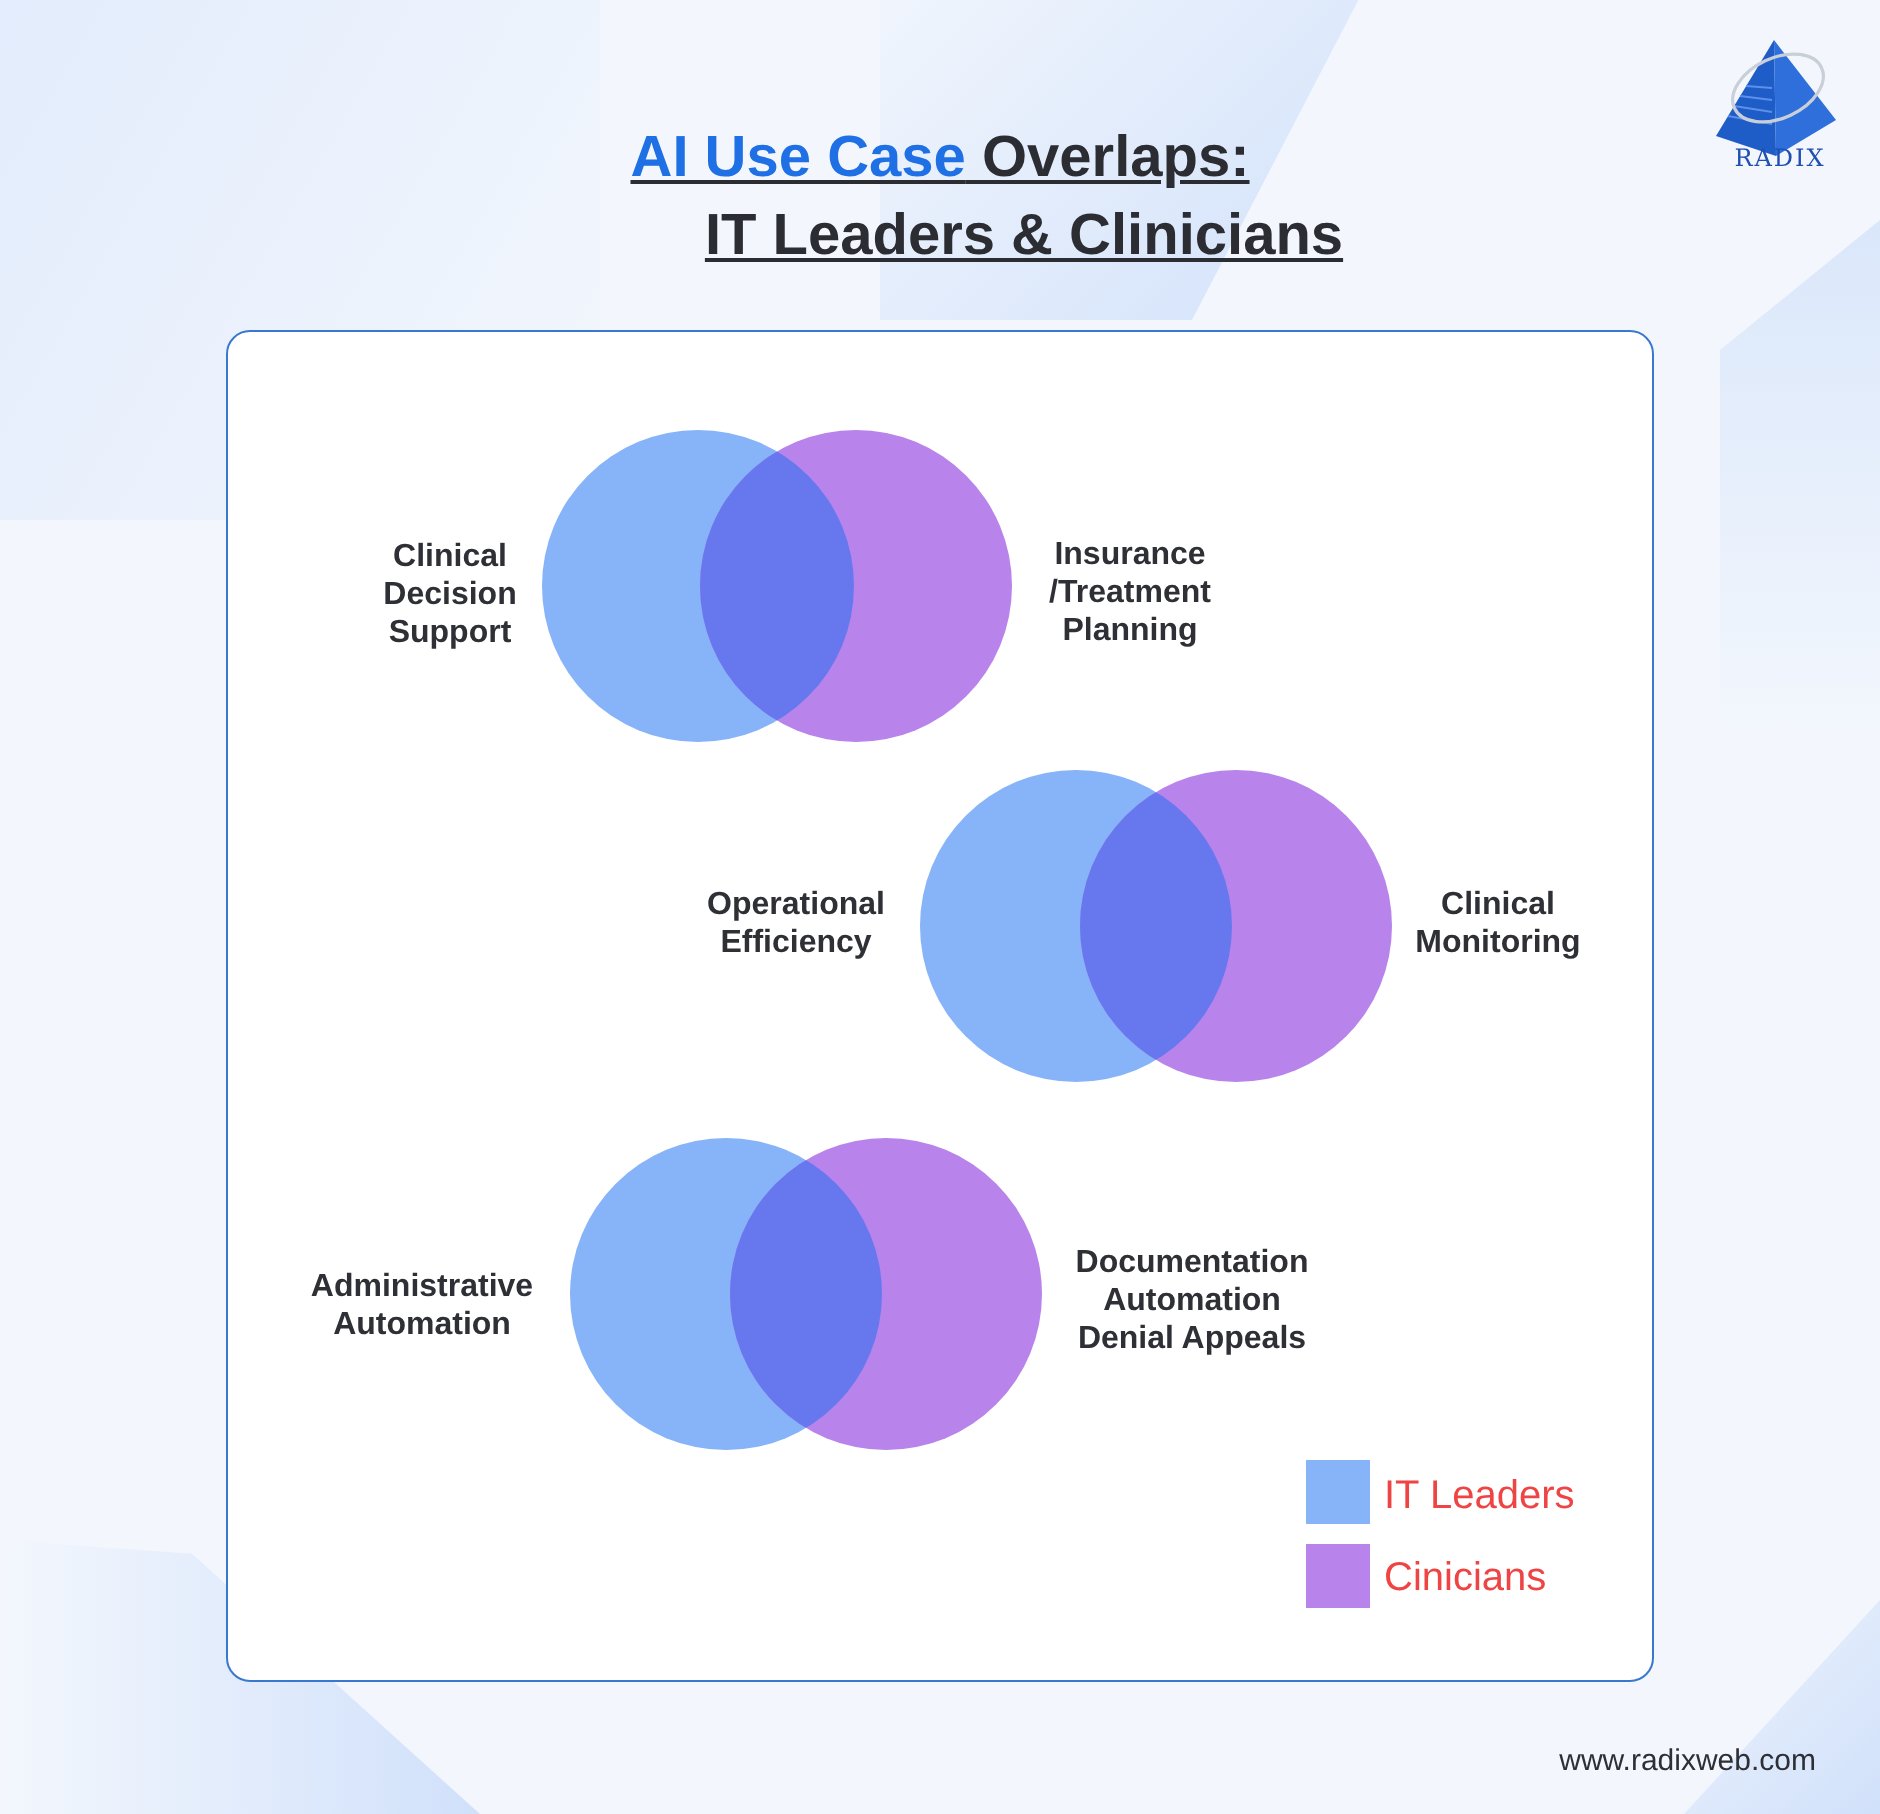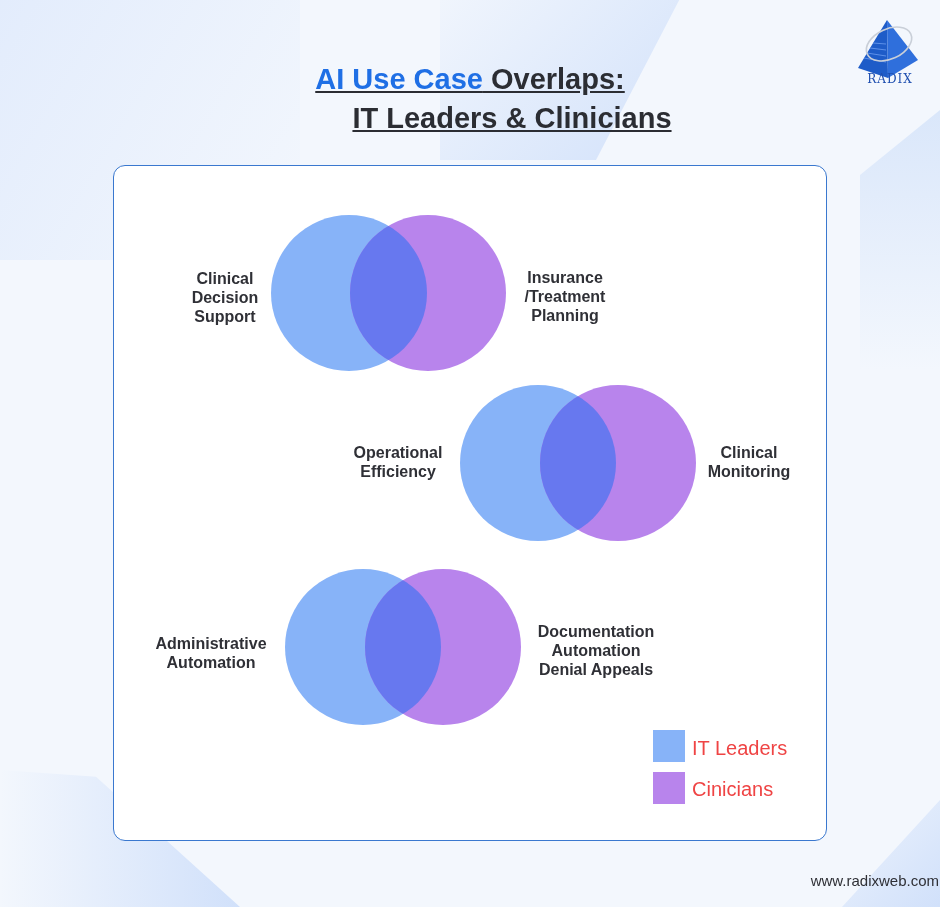--- a/index.html
+++ b/index.html
@@ -40,21 +40,21 @@
     position:absolute; left:113px; top:165px; width:712px; height:674px;
     background:#ffffff; border:1.5px solid #3a78cf; border-radius:12px;
   }
   .venn { position:absolute; }
   .label {
     position:absolute; font-size:16px; line-height:19px; color:#2f3036;
     text-align:center; white-space:nowrap;font-weight:bold;
   }
   .legend-swatch { position:absolute; width:32px; height:32px; }
   .legend-label { position:absolute; font-size:20px; color:#ef4444; }
-  .footer { position:absolute; left:779px; top:872px; width:160px; text-align:right;
+  .footer { position:absolute; left:748px; top:872px; width:160px; text-align:right;
     font-size:15px; color:#2f3036; }
 </style>
 </head>
 <body>
 
 <div class="bg-shape bg2"></div>
 <div class="bg-shape bg1"></div>
 <div class="bg-shape bg3"></div>
 <div class="bg-shape bg4"></div>
 <div class="bg-shape bg5"></div>

